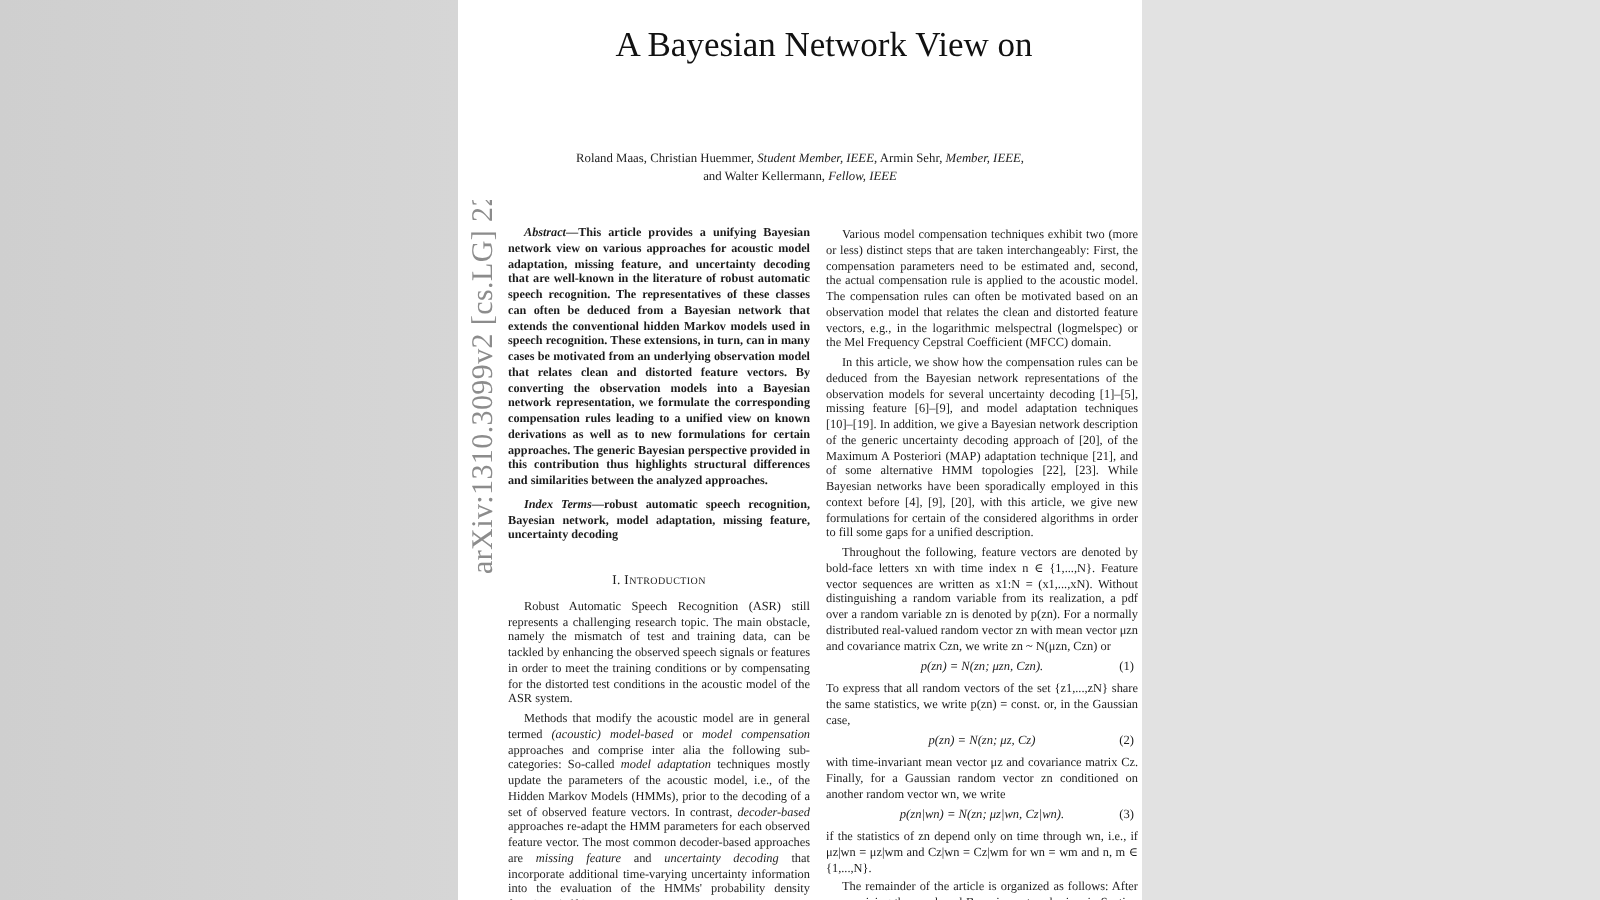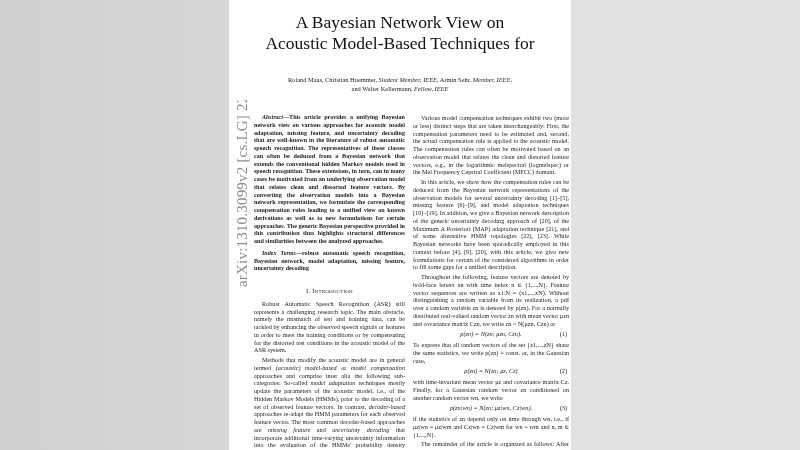--- a/index.html
+++ b/index.html
@@ -48,20 +48,21 @@
     }
     .title {
       position: absolute;
       left: 0;
       top: 12px;
       width: 342px;
       text-align: center;
       font-size: 17.5px;
       line-height: 20.5px;
       color: #111;
+      padding-left: 12px;
     }
     .authors {
       position: absolute;
       left: 18px;
       top: 76px;
       width: 306px;
       text-align: center;
       font-size: 6.4px;
       line-height: 8.8px;
       color: #222;
@@ -130,21 +131,20 @@
 
 <div class="viewer">
   <div class="page">
 
     <div class="arxiv-stamp">
       <span>arXiv:1310.3099v2  [cs.LG]  22 Sep 2014</span>
     </div>
 
     <div class="title">
       <div>A Bayesian Network View on</div>
-      <div>Acoustic Model-Based Techniques for</div>
     </div>
 
     <div class="authors">
       <div><span>Roland Maas, Christian Huemmer, </span><i>Student Member, IEEE</i><span>, Armin Sehr, </span><i>Member, IEEE</i><span>,</span></div>
       <div><span>and Walter Kellermann, </span><i>Fellow, IEEE</i></div>
     </div>
 
     <div class="col col-left">
       <p class="abstract"><span class="lbl">Abstract</span><span>—This article provides a unifying Bayesian network view on various approaches for acoustic model adaptation, missing feature, and uncertainty decoding that are well-known in the literature of robust automatic speech recognition. The representatives of these classes can often be deduced from a Bayesian network that extends the conventional hidden Markov models used in speech recognition. These extensions, in turn, can in many cases be motivated from an underlying observation model that relates clean and distorted feature vectors. By converting the observation models into a Bayesian network representation, we formulate the corresponding compensation rules leading to a unified view on known derivations as well as to new formulations for certain approaches. The generic Bayesian perspective provided in this contribution thus highlights structural differences and similarities between the analyzed approaches.</span></p>
       <p class="index-terms"><span class="lbl">Index Terms</span><span>—robust automatic speech recognition, Bayesian network, model adaptation, missing feature, uncertainty decoding</span></p>

